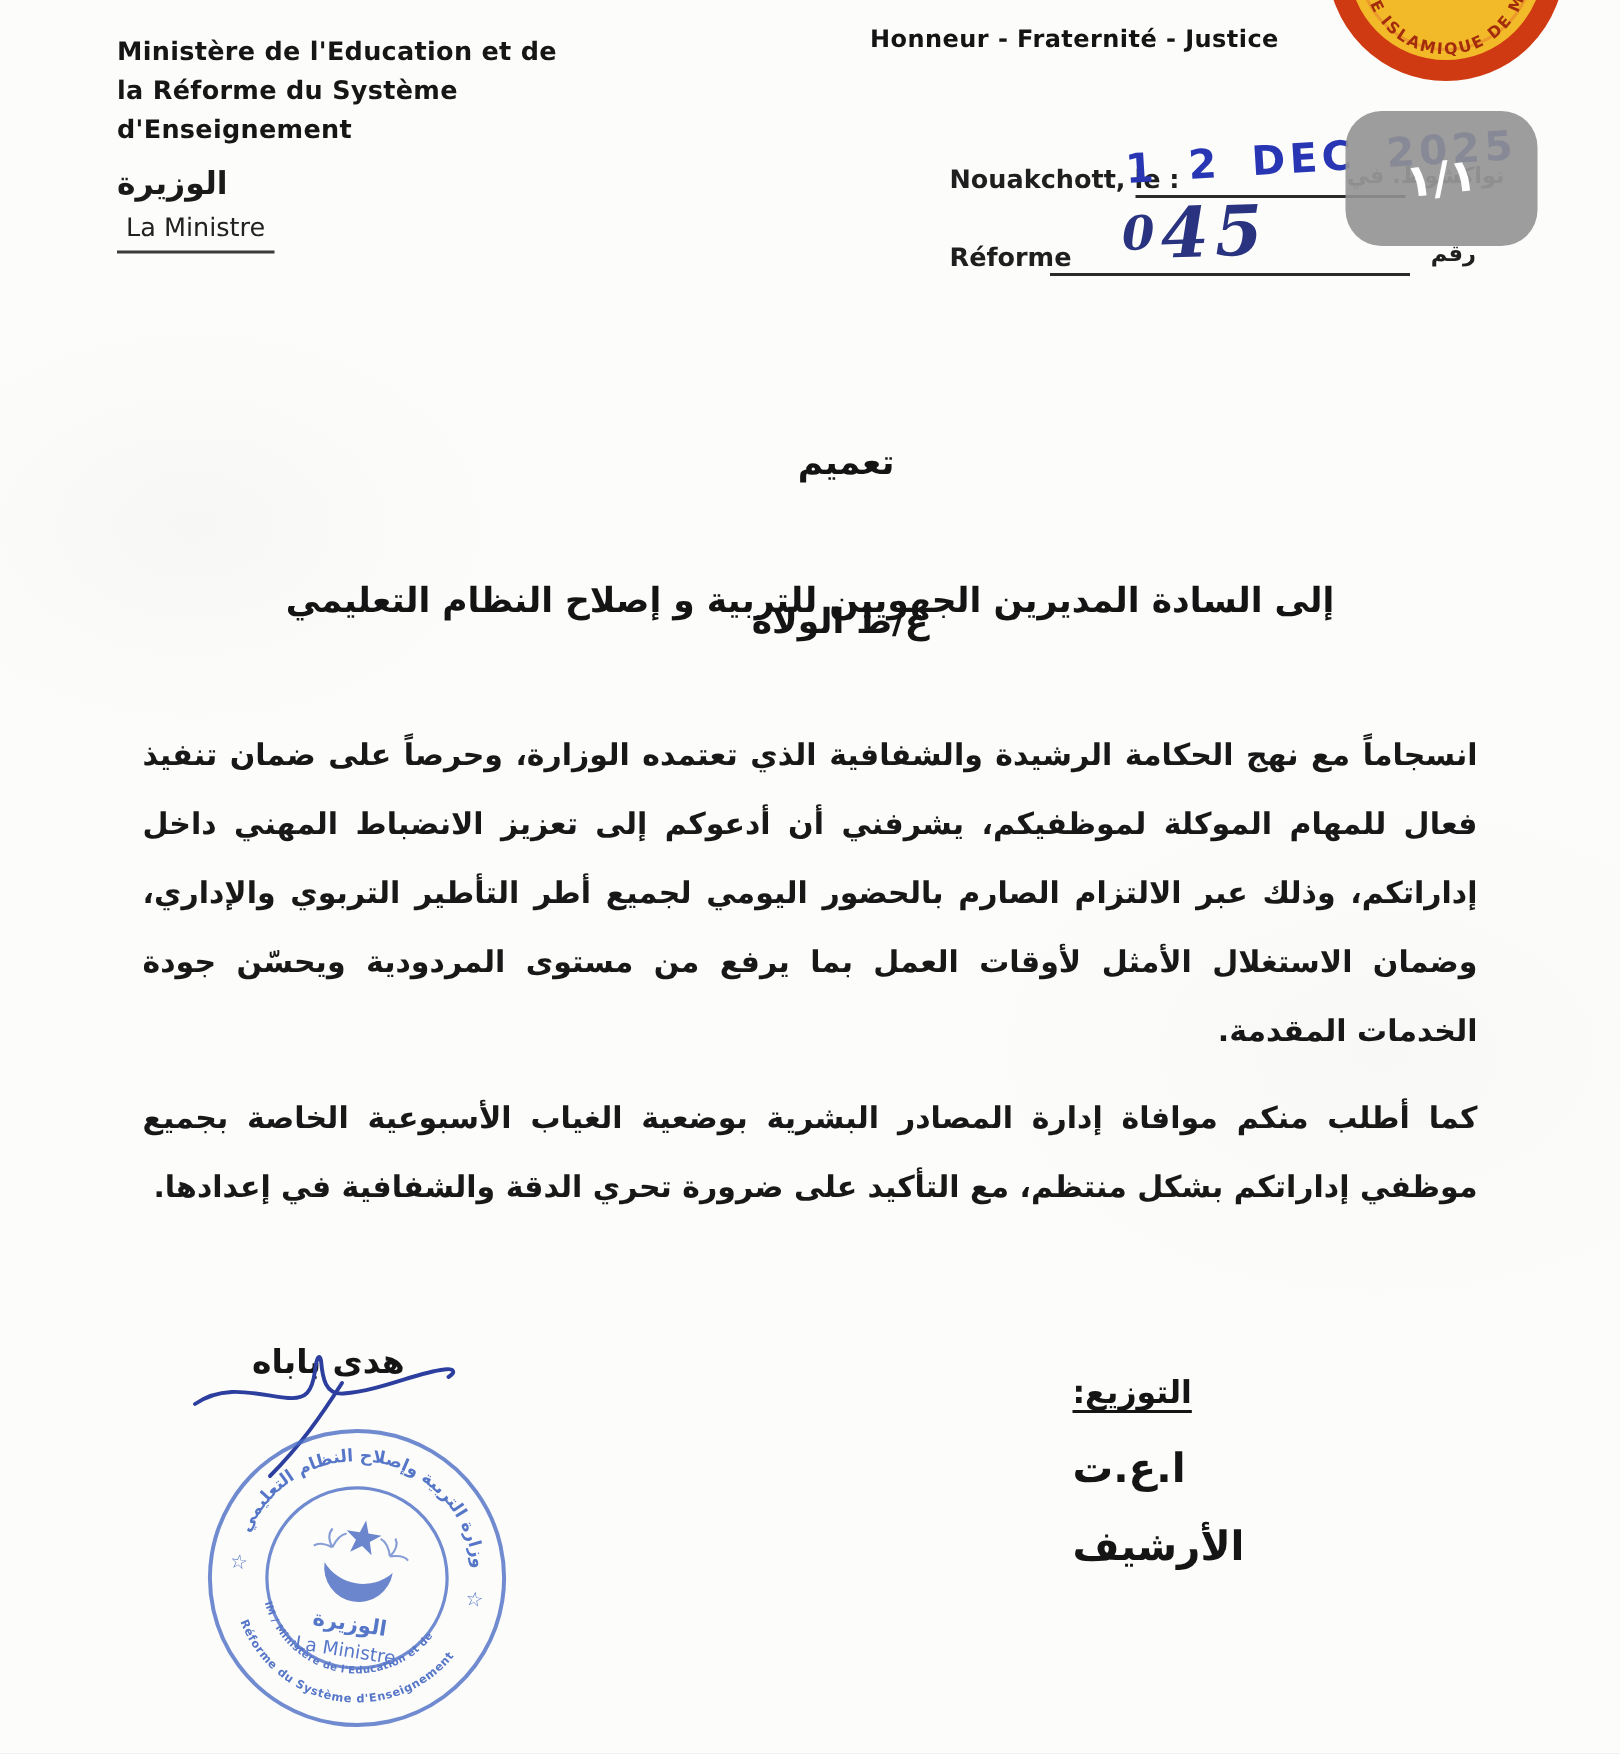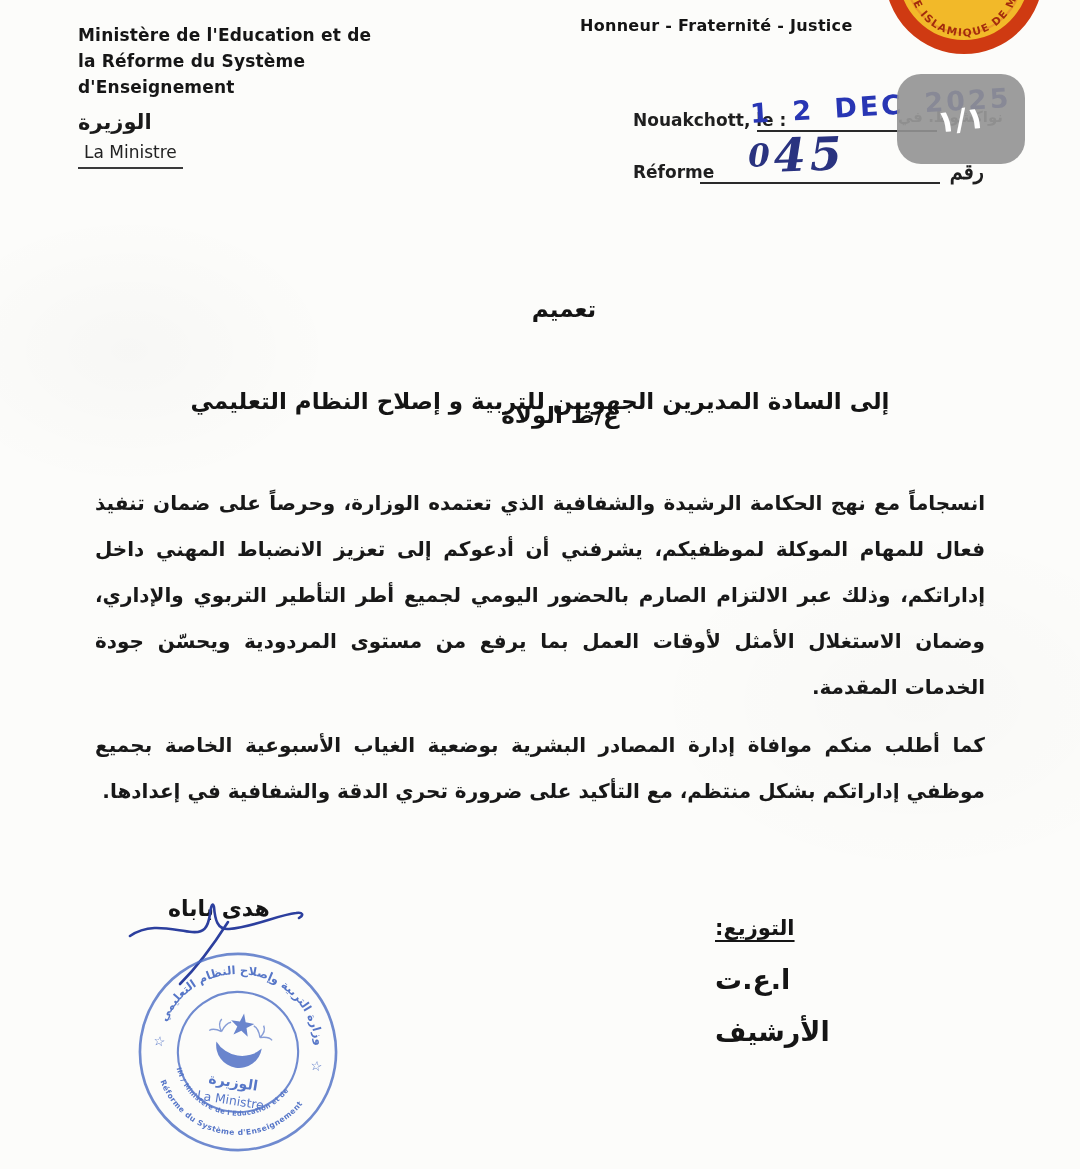--- a/index.html
+++ b/index.html
@@ -32,21 +32,21 @@
     letter-spacing:3px;word-spacing:8px;
     transform:rotate(-3.5deg);white-space:nowrap;
   }
   .number-value{
     position:absolute;left:748px;top:128px;display:inline-block;
     font-family:"DejaVu Serif", serif;font-style:italic;
     font-size:46px;font-weight:bold;color:#2a3380;
     transform:rotate(-2deg);letter-spacing:4px;
   }
   .number-value::first-letter{font-size:0.68em;vertical-align:6px;}
-  .ref-label-ar{position:absolute;font-size:21px;font-weight:bold;direction:rtl;color:#1f1f1f;font-family:Liberation Serif, serif;}
+  .ref-label-ar{position:absolute;font-size:15px;font-weight:bold;direction:rtl;color:#1f1f1f;}
   .redaction{
     position:absolute;left:897px;top:74px;width:128px;height:90px;
     background:rgba(146,146,146,0.9);border-radius:24px;
     display:flex;align-items:center;justify-content:center;
   }
   .redaction span{color:#fff;font-size:30px;font-weight:bold;transform:rotate(-6deg);}
   
   .title-line{position:absolute;left:0;right:0;text-align:center;direction:rtl;font-weight:bold;color:#141414;}
   .t1{top:296px;font-size:23px;margin-left:48px;}
   .t2{top:348px;font-size:23px;margin-top:40px;}

